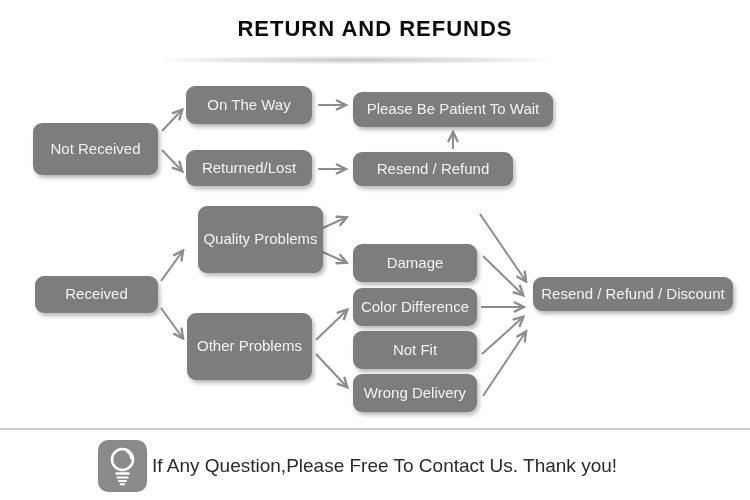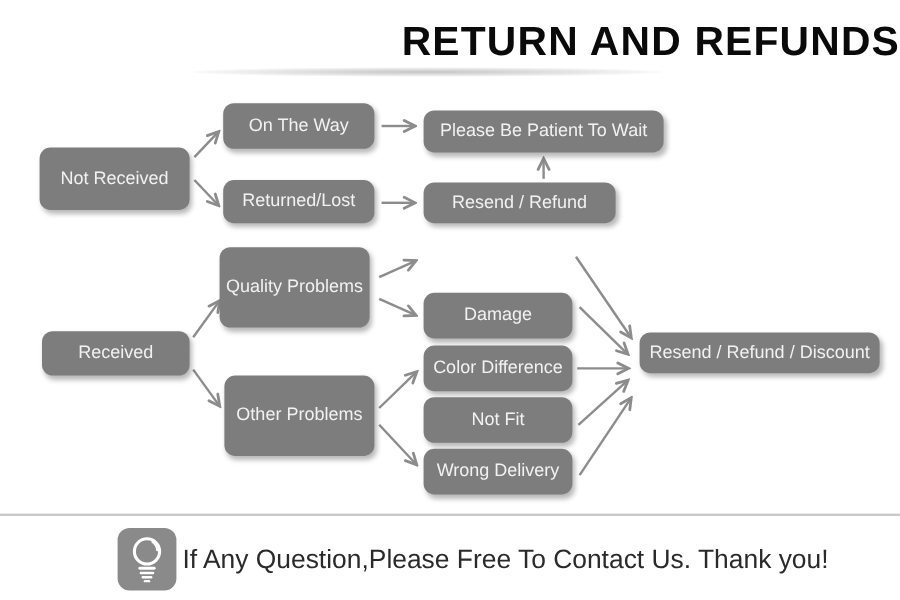--- a/index.html
+++ b/index.html
@@ -11,22 +11,22 @@
     --footer-text:#2a2a2a;
     --icon-fill:#8a8a8a;
   }
   *{margin:0;padding:0;box-sizing:border-box;}
   html,body{background:#ffffff;}
   body{font-family:"Liberation Sans", sans-serif;}
   .stage{
     position:relative;width:750px;height:500px;background:#ffffff;overflow:hidden;
   }
   .title{
-    position:absolute;top:16px;left:0;right:0;text-align:right;
-    font-size:34px;font-weight:bold;letter-spacing:1px;color:var(--title-color);
+    position:absolute;top:16px;left:0;right:0;text-align:center;
+    font-size:22px;font-weight:bold;letter-spacing:1px;color:var(--title-color);
   }
   .title-shadow{
     position:absolute;left:160px;top:56px;width:392px;height:8px;
     background:radial-gradient(ellipse at center, rgba(150,150,150,0.55) 0%, rgba(150,150,150,0.25) 45%, rgba(150,150,150,0) 75%);
     border-radius:50%;
   }
   .node{
     position:absolute;background:var(--node-fill);color:var(--node-text);
     border-radius:9px;display:flex;align-items:center;justify-content:center;
     font-size:15px;text-align:center;line-height:1.1;
@@ -38,21 +38,21 @@
   .divider{
     position:absolute;left:0;top:428px;width:750px;height:2px;background:var(--divider-color);
   }
   .bulb-badge{
     position:absolute;left:98px;top:440px;width:49px;height:52px;
     background:var(--icon-fill);border-radius:10px;
     display:flex;align-items:center;justify-content:center;
   }
   .footer-text{
     position:absolute;left:152px;top:440px;height:52px;display:flex;align-items:center;
-    font-size:22px;color:var(--footer-text);
+    font-size:19px;color:var(--footer-text);
   }
 </style>
 </head>
 <body>
 
 <div class="stage">
 
   <h1 class="title">RETURN AND REFUNDS</h1>
   <div class="title-shadow"></div>
 
@@ -80,21 +80,21 @@
     <line x1="483" y1="396" x2="525" y2="333" marker-end="url(#ah)"></line>
   </svg>
 
   <div class="node" style="left:33px;top:123px;width:125px;height:52px">Not Received</div>
   <div class="node" style="left:186px;top:86px;width:126px;height:38px">On The Way</div>
   <div class="node" style="left:186px;top:150px;width:126px;height:36px">Returned/Lost</div>
   <div class="node" style="left:353px;top:92px;width:200px;height:35px">Please Be Patient To Wait</div>
   <div class="node" style="left:353px;top:152px;width:160px;height:34px">Resend / Refund</div>
 
   <div class="node" style="left:35px;top:276px;width:123px;height:37px">Received</div>
-  <div class="node" style="left:183px;top:206px;width:125px;height:67px">Quality Problems</div>
+  <div class="node" style="left:198px;top:206px;width:125px;height:67px">Quality Problems</div>
   <div class="node" style="left:187px;top:313px;width:125px;height:67px">Other Problems</div>
 
   <div class="node" style="left:353px;top:244px;width:124px;height:38px">Damage</div>
   <div class="node" style="left:353px;top:288px;width:124px;height:38px">Color Difference</div>
   <div class="node" style="left:353px;top:331px;width:124px;height:38px">Not Fit</div>
   <div class="node" style="left:353px;top:374px;width:124px;height:38px">Wrong Delivery</div>
 
   <div class="node" style="left:533px;top:277px;width:200px;height:34px">Resend / Refund / Discount</div>
 
   <div class="divider"></div>

